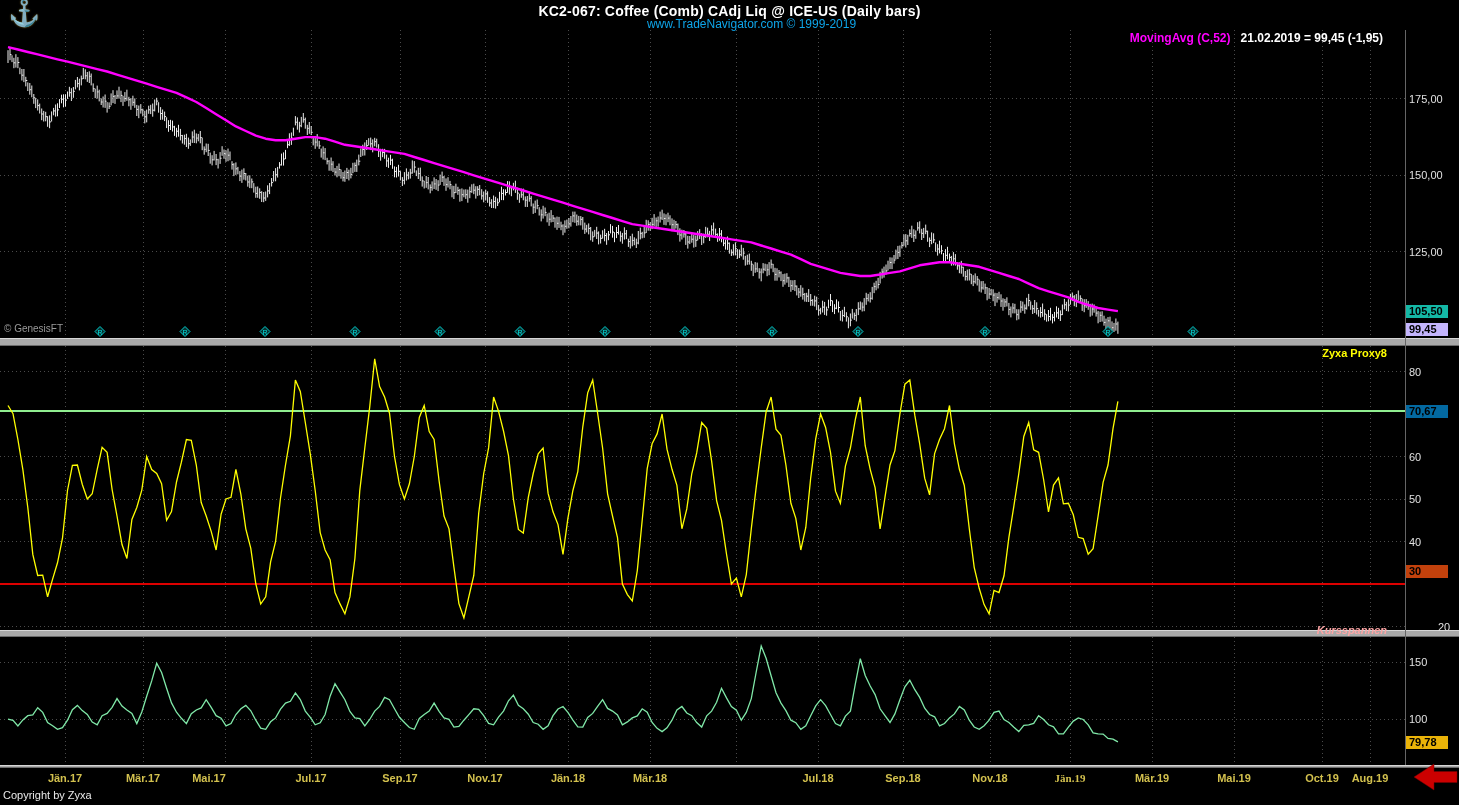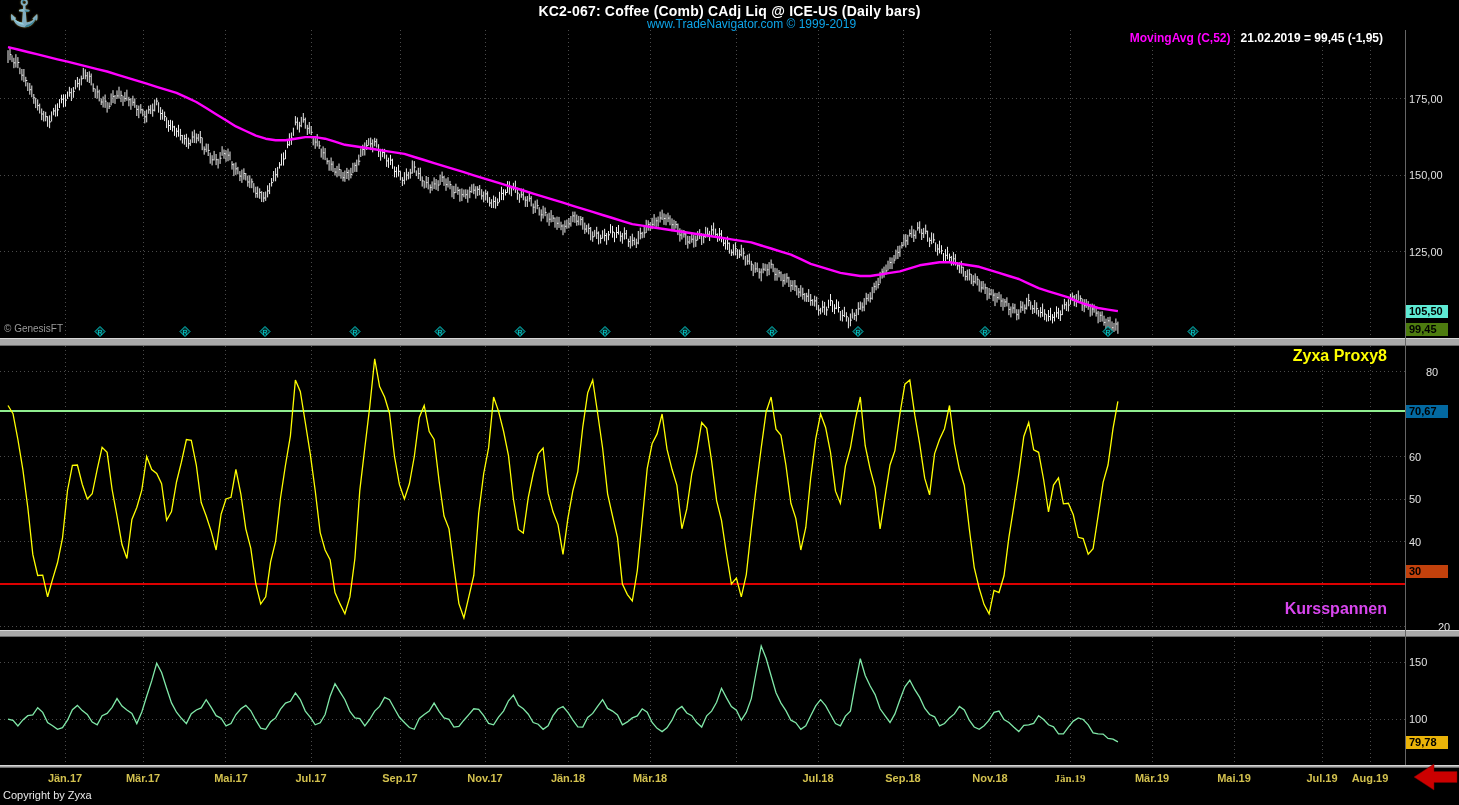--- a/index.html
+++ b/index.html
@@ -7,23 +7,23 @@
           font-family:"Liberation Sans",sans-serif;}
   #chart-svg{position:absolute;left:0;top:0;}
   .hdr1{position:absolute;top:3px;left:0;width:100%;text-align:center;color:#ffffff;
         font-size:14px;font-weight:bold;letter-spacing:.2px;}
   .hdr2{position:absolute;top:17px;left:0;width:100%;text-align:center;color:#0ea5e9;font-size:12px;padding-left:22px;}
   .logo{position:absolute;top:-2px;left:8px;font-size:26px;color:#d9b23a;text-shadow:0 0 2px #7a5c10;}
   .legend{position:absolute;top:31px;right:76px;font-size:12px;font-weight:bold;white-space:nowrap;}
   .ma-label{color:#ff00ff;margin-right:10px;}
   .ma-value{color:#ffffff;}
   .watermark{position:absolute;top:323px;left:4px;color:#9a9a9a;font-size:10px;}
-  .plabel{position:absolute;right:72px;font-size:16px;font-weight:bold;}
+  .plabel{position:absolute;right:72px;font-size:11px;font-weight:bold;}
   .plabel.osc{top:347px;color:#ffff00;}
-  .plabel.kurs{top:600px;color:#d946ef;}
+  .plabel.kurs{top:624px;color:#fca5a5;font-style:italic;}
   .badge{position:absolute;left:1406px;min-width:36px;height:13px;line-height:13px;
          font-size:11px;font-weight:bold;padding:0 3px;color:#000;}
   .ytick{position:absolute;left:1409px;height:13px;line-height:13px;color:#e0e0e0;font-size:11px;}
   .month{position:absolute;top:772px;width:56px;margin-left:-28px;text-align:center;
          color:#d2c04e;font-size:11px;font-weight:bold;}
   .copyright{position:absolute;top:789px;left:3px;color:#e8e8e8;font-size:11px;}
 </style>
 </head>
 <body>
 
@@ -141,47 +141,47 @@
   <div class="hdr2">www.TradeNavigator.com © 1999-2019</div>
 
   <div class="legend">
     <span class="ma-label">MovingAvg (C,52)</span><span class="ma-value">21.02.2019 = 99,45 (-1,95)</span>
   </div>
 
   <div class="watermark">© GenesisFT</div>
   <div class="plabel osc">Zyxa Proxy8</div>
   <div class="plabel kurs">Kursspannen</div>
 
-  <div class="badge" id="badge-price-ma" style="top: 304.589px; background: #5eead4; color: rgb(0, 0, 0);">105,50</div>
-  <div class="badge" id="badge-price-close" style="top: 323.054px; background: #4d7c0f; color: rgb(0, 0, 0);">99,45</div>
+  <div class="badge" id="badge-price-ma" style="top: 304.589px; background: #14b8a6; color: rgb(0, 0, 0);">105,50</div>
+  <div class="badge" id="badge-price-close" style="top: 323.054px; background: #c4b5fd; color: rgb(0, 0, 0);">99,45</div>
   <div class="badge" id="badge-osc-upper" style="top: 404.652px; background: #0369a1; color: rgb(0, 0, 0);">70,67</div>
   <div class="badge" id="badge-osc-lower" style="top: 565px; background: #c2410c; color: rgb(0, 0, 0);">30</div>
   <div class="badge" id="badge-kurs" style="top: 735.631px; background: #eab308; color: rgb(0, 0, 0);">79,78</div>
 
   <div class="copyright">Copyright by Zyxa</div>
 <div class="ytick" style="top: 92.9752px;">175,00</div>
     <div class="ytick" style="top: 169.275px;">150,00</div>
     <div class="ytick" style="top: 245.575px;">125,00</div>
-    <div class="ytick" style="top: 365.5px; margin-left: 17px;">80</div>
+    <div class="ytick" style="top: 365.5px;">80</div>
     <div class="ytick" style="top: 450.5px;">60</div>
     <div class="ytick" style="top: 493px;">50</div>
     <div class="ytick" style="top: 535.5px;">40</div>
     <div class="ytick" style="top: 620.5px; margin-left: 29px;">20</div>
     <div class="ytick" style="top: 656.08px;">150</div>
     <div class="ytick" style="top: 713.08px;">100</div>
     <div class="month" style="left: 65px;">Jän.17</div>
     <div class="month" style="left: 143px;">Mär.17</div>
-    <div class="month" style="left: 231px; text-align: center;">Mai.17</div>
+    <div class="month" style="left: 209px; text-align: center;">Mai.17</div>
     <div class="month" style="left: 311px;">Jul.17</div>
     <div class="month" style="left: 400px;">Sep.17</div>
     <div class="month" style="left: 485px;">Nov.17</div>
     <div class="month" style="left: 568px;">Jän.18</div>
     <div class="month" style="left: 650px;">Mär.18</div>
     <div class="month" style="left: 736px; margin-top: 32px;">Mai.18</div>
     <div class="month" style="left: 818px;">Jul.18</div>
     <div class="month" style="left: 903px;">Sep.18</div>
     <div class="month" style="left: 990px;">Nov.18</div>
     <div class="month" style="left: 1070px; font-family: Liberation Serif, serif;">Jän.19</div>
     <div class="month" style="left: 1152px;">Mär.19</div>
     <div class="month" style="left: 1234px;">Mai.19</div>
-    <div class="month" style="left: 1322px;">Jul.19</div>
+    <div class="month" style="left: 1322px;">Oct.19</div>
     <div class="month" style="left: 1370px;">Aug.19</div>
   </div>
 
 </body></html>

